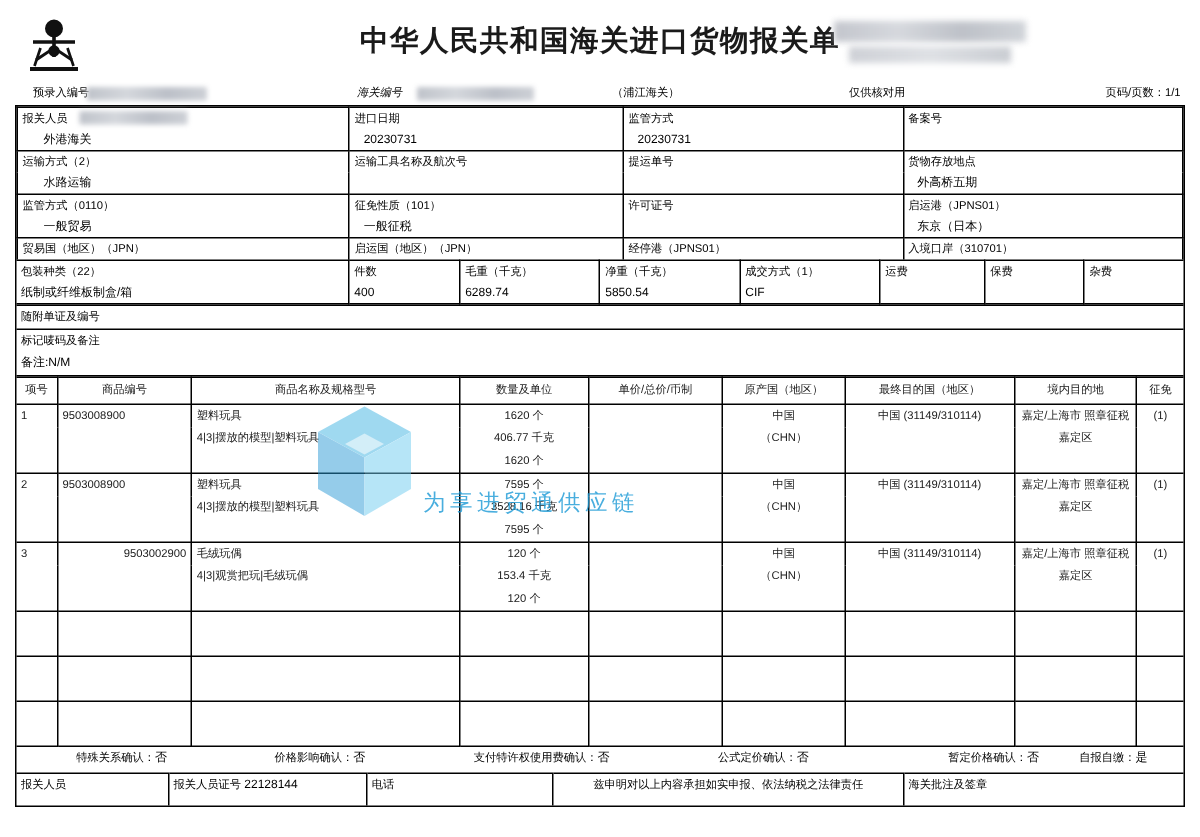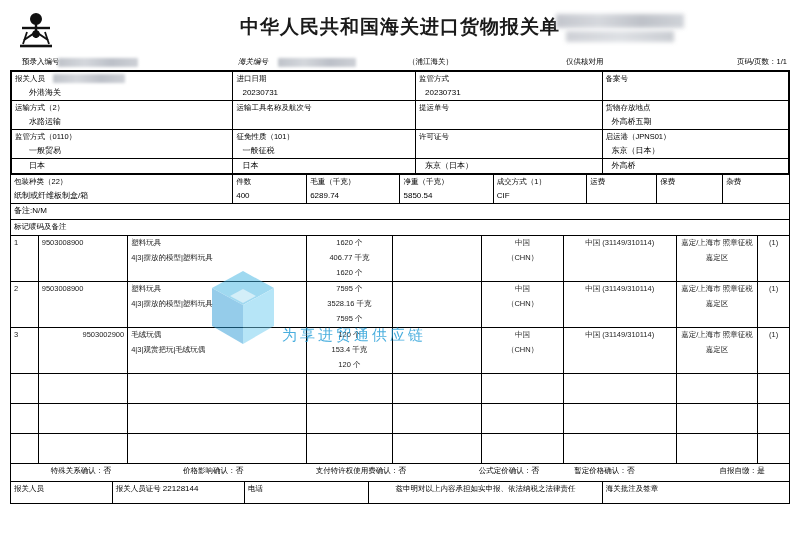--- a/index.html
+++ b/index.html
@@ -219,31 +219,31 @@
         </td>
         <td class="noborder-t">
           <span class="val"></span>
         </td>
         <td class="noborder-t">
           <span class="val" style="padding-left:6px;">东京（日本）</span>
         </td>
       </tr>
 
       <tr>
-        <td class="noborder-t">
-          <span class="val" style="padding-left:14px;">日本</span>
-        </td>
-        <td class="noborder-t">
-          <span class="val" style="padding-left:6px;">日本</span>
-        </td>
-        <td class="noborder-t">
-          <span class="val" style="padding-left:6px;">东京（日本）</span>
-        </td>
-        <td class="noborder-t">
-          <span class="val" style="padding-left:6px;">外高桥</span>
+        <td class="noborder-b">
+          <span class="lbl">贸易国（地区）（JPN）</span>
+        </td>
+        <td class="noborder-b">
+          <span class="lbl">启运国（地区）（JPN）</span>
+        </td>
+        <td class="noborder-b">
+          <span class="lbl">经停港（JPNS01）</span>
+        </td>
+        <td class="noborder-b">
+          <span class="lbl">入境口岸（310701）</span>
         </td>
       </tr>
     </tbody>
       </table>
 
     <table style="border-top:none;">
       <colgroup>
         <col style="width:28.5%">
         <col style="width:9.5%">
         <col style="width:12%">
@@ -304,46 +304,62 @@
         </td>
         <td class="noborder-t" style="border-right:none;">
           <span class="val"></span>
         </td>
       </tr>
     </tbody>
       </table>
 
     <table style="border-top:none;">
       <tbody>
+          <tr>
+        <td style="border-left:none;border-right:none;border-bottom:none;height:12px;">
+          <span class="lbl">随附单证及编号</span>
+        </td>
+      </tr>
+      <tr>
+        <td style="border-left:none;border-right:none;border-bottom:none;height:12px;">
+          <span class="lbl">标记唛码及备注</span>
+        </td>
+      </tr>
       <tr>
         <td style="border-left:none;border-right:none;border-top:none;height:12px;">
           <span class="val">备注:N/M</span>
-        </td>
-      </tr>
-      <tr>
-        <td style="border-left:none;border-right:none;border-bottom:none;height:12px;">
-          <span class="lbl">标记唛码及备注</span>
         </td>
       </tr>
     </tbody>
       </table>
 
     <table class="goods" style="border-top:none;">
       <colgroup>
         <col style="width:3.5%">
         <col style="width:11.5%">
         <col style="width:23%">
         <col style="width:11%">
         <col style="width:11.5%">
         <col style="width:10.5%">
         <col style="width:14.5%">
         <col style="width:10.5%">
         <col style="width:4%">
       </colgroup>
       <tbody>
+          <tr>
+        <td class="hd" style="border-left:none;">项号</td>
+        <td class="hd">商品编号</td>
+        <td class="hd">商品名称及规格型号</td>
+        <td class="hd">数量及单位</td>
+        <td class="hd">单价/总价/币制</td>
+        <td class="hd">原产国（地区）</td>
+        <td class="hd">最终目的国（地区）</td>
+        <td class="hd">境内目的地</td>
+        <td class="hd" style="border-right:none;">征免</td>
+      </tr>
 
       <tr>
         <td class="cell" style="border-left:none;border-bottom:none;">1</td>
         <td class="cell" style="border-bottom:none;">9503008900</td>
         <td class="cell" style="border-bottom:none;">塑料玩具</td>
         <td class="cell center" style="border-bottom:none;">1620 个</td>
         <td class="cell" style="border-bottom:none;"></td>
         <td class="cell center" style="border-bottom:none;">中国</td>
         <td class="cell center" style="border-bottom:none;">中国 (31149/310114)</td>
         <td class="cell center" style="border-bottom:none;">嘉定/上海市 照章征税</td>
@@ -492,21 +508,21 @@
         </td>
         <td style="border:none;text-align:center;">
           <span class="lbl">价格影响确认：</span><span class="val">否</span>
         </td>
         <td style="border:none;text-align:center;">
           <span class="lbl">支付特许权使用费确认：</span><span class="val">否</span>
         </td>
         <td style="border:none;text-align:center;">
           <span class="lbl">公式定价确认：</span><span class="val">否</span>
         </td>
-        <td style="border:none;text-align:left;">
+        <td style="border:none;text-align:right;">
           <span class="lbl">暂定价格确认：</span><span class="val">否</span>
         </td>
         <td style="border:none;text-align:center;">
           <span class="lbl">自报自缴：</span><span class="val">是</span>
         </td>
       </tr>
     </tbody>
       </table>
 
     <table style="border-top:1px solid #000;">

